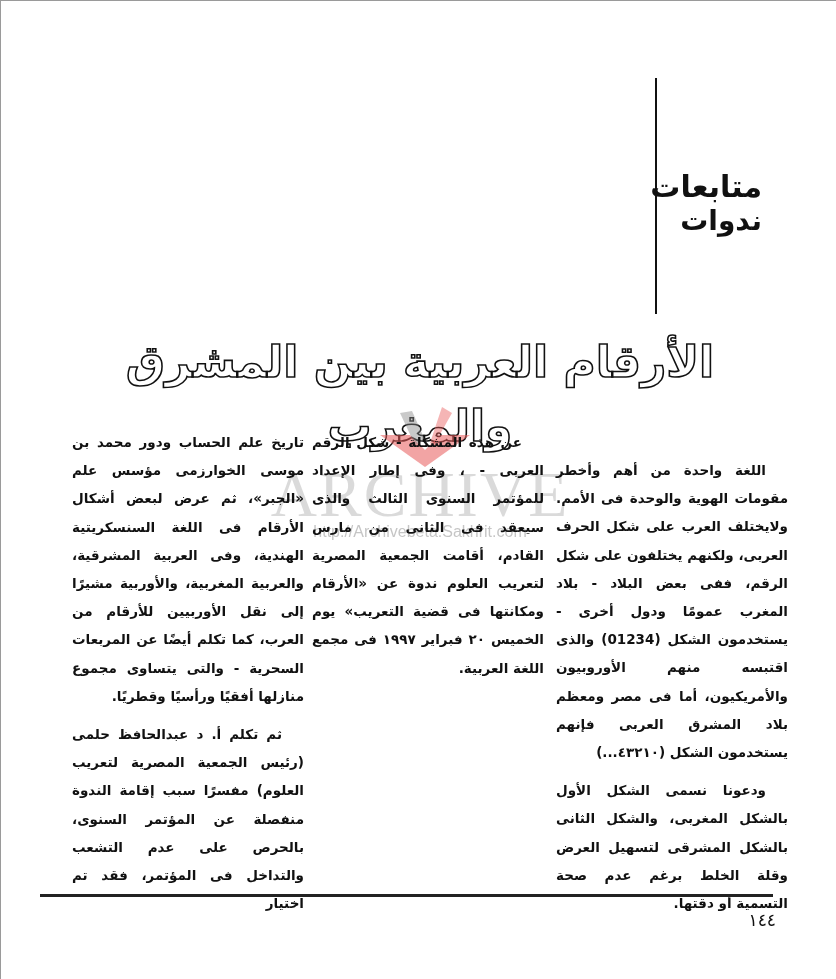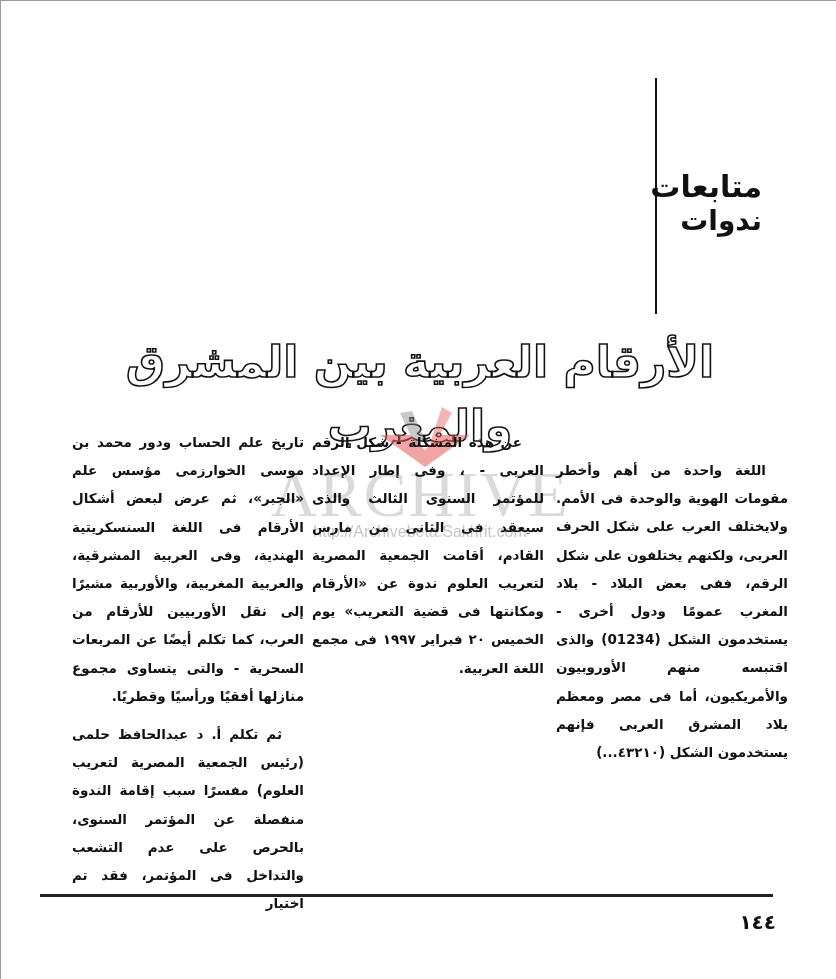--- a/index.html
+++ b/index.html
@@ -27,21 +27,21 @@
 
     .col { position: absolute; top: 428px; width: 232px; direction: rtl; text-align: justify;
            font-size: 13.5px; font-weight: bold; line-height: 28.2px; }
     .col p { margin: 0 0 10px 0; text-indent: 22px; }
     .col p.noindent { text-indent: 0; }
     .col-right { left: 556px; margin-top: 28px; }
     .col-mid { left: 312px; }
     .col-left { left: 72px; }
 
     .hr-bottom { position: absolute; left: 40px; top: 894px; width: 733px; height: 3px; background: #222; }
-    .page-number { position: absolute; right: 60px; top: 910px; font-size: 20px; font-weight: bold; direction: rtl; }
+    .page-number { position: absolute; right: 60px; top: 910px; font-size: 17px; font-weight: normal; direction: rtl; }
   </style>
 </head>
 <body>
 
 <div class="frame-top"></div>
 <div class="frame-left"></div>
 
 <div class="vrule"></div>
 <div class="section">
   <div class="s1">متابعات</div>
@@ -56,20 +56,21 @@
     <polygon points="55,62 100,30 70,30 55,45" fill="#e85a5a" opacity="0.55"></polygon>
     <polygon points="45,40 30,8 42,6 55,35" fill="#888" opacity="0.45"></polygon>
     <polygon points="60,38 72,2 82,8 64,40" fill="#e85a5a" opacity="0.45"></polygon>
   </svg>
   <div class="wm-text">ARCHIVE</div>
   <div class="wm-url">http://Archivebeta.Sakhrit.com</div>
 </div>
 
 <div class="col col-right">
   <p>اللغة واحدة من أهم وأخطر مقومات الهوية والوحدة فى الأمم. ولايختلف العرب على شكل الحرف العربى، ولكنهم يختلفون على شكل الرقم، ففى بعض البلاد - بلاد المغرب عمومًا ودول أخرى - يستخدمون الشكل (01234) والذى اقتبسه منهم الأوروبيون والأمريكيون، أما فى مصر ومعظم بلاد المشرق العربى فإنهم يستخدمون الشكل (٤٣٢١٠...)</p>
+  <p>ودعونا نسمى الشكل الأول بالشكل المغربى، والشكل الثانى بالشكل المشرقى لتسهيل العرض وقلة الخلط برغم عدم صحة التسمية أو دقتها.</p>
 </div>
 
 <div class="col col-mid">
   <p>عن هذه المشكلة - شكل الرقم العربى - ، وفى إطار الإعداد للمؤتمر السنوى الثالث والذى سيعقد فى الثانى من مارس القادم، أقامت الجمعية المصرية لتعريب العلوم ندوة عن «الأرقام ومكانتها فى قضية التعريب» يوم الخميس ٢٠ فبراير ١٩٩٧ فى مجمع اللغة العربية.</p>
 </div>
 
 <div class="col col-left">
   <p class="noindent">تاريخ علم الحساب ودور محمد بن موسى الخوارزمى مؤسس علم «الجبر»، ثم عرض لبعض أشكال الأرقام فى اللغة السنسكريتية الهندية، وفى العربية المشرقية، والعربية المغربية، والأوربية مشيرًا إلى نقل الأوربيين للأرقام من العرب، كما تكلم أيضًا عن المربعات السحرية - والتى يتساوى مجموع منازلها أفقيًا ورأسيًا وقطريًا.</p>
   <p>ثم تكلم أ. د عبدالحافظ حلمى (رئيس الجمعية المصرية لتعريب العلوم) مفسرًا سبب إقامة الندوة منفصلة عن المؤتمر السنوى، بالحرص على عدم التشعب والتداخل فى المؤتمر، فقد تم اختيار</p>
 </div>

